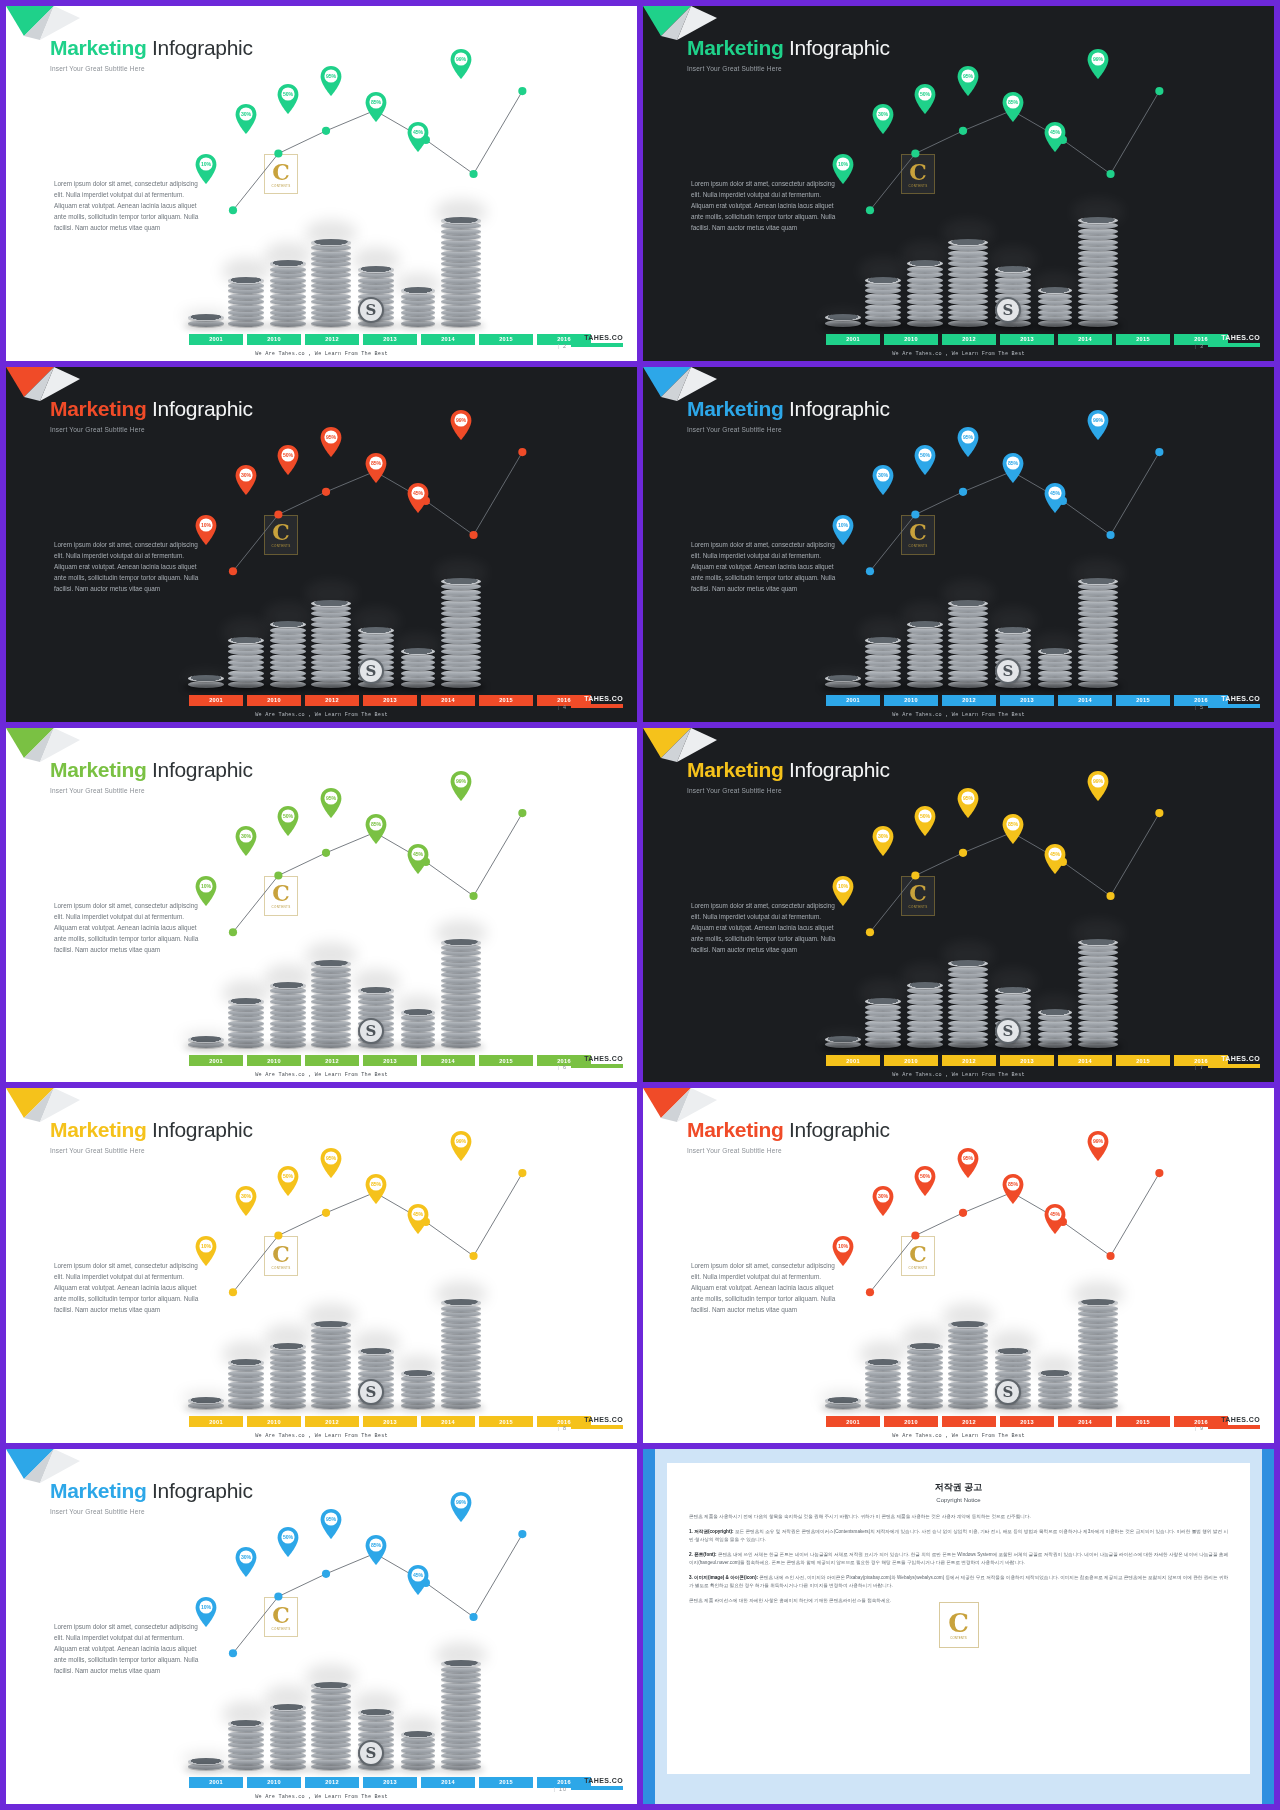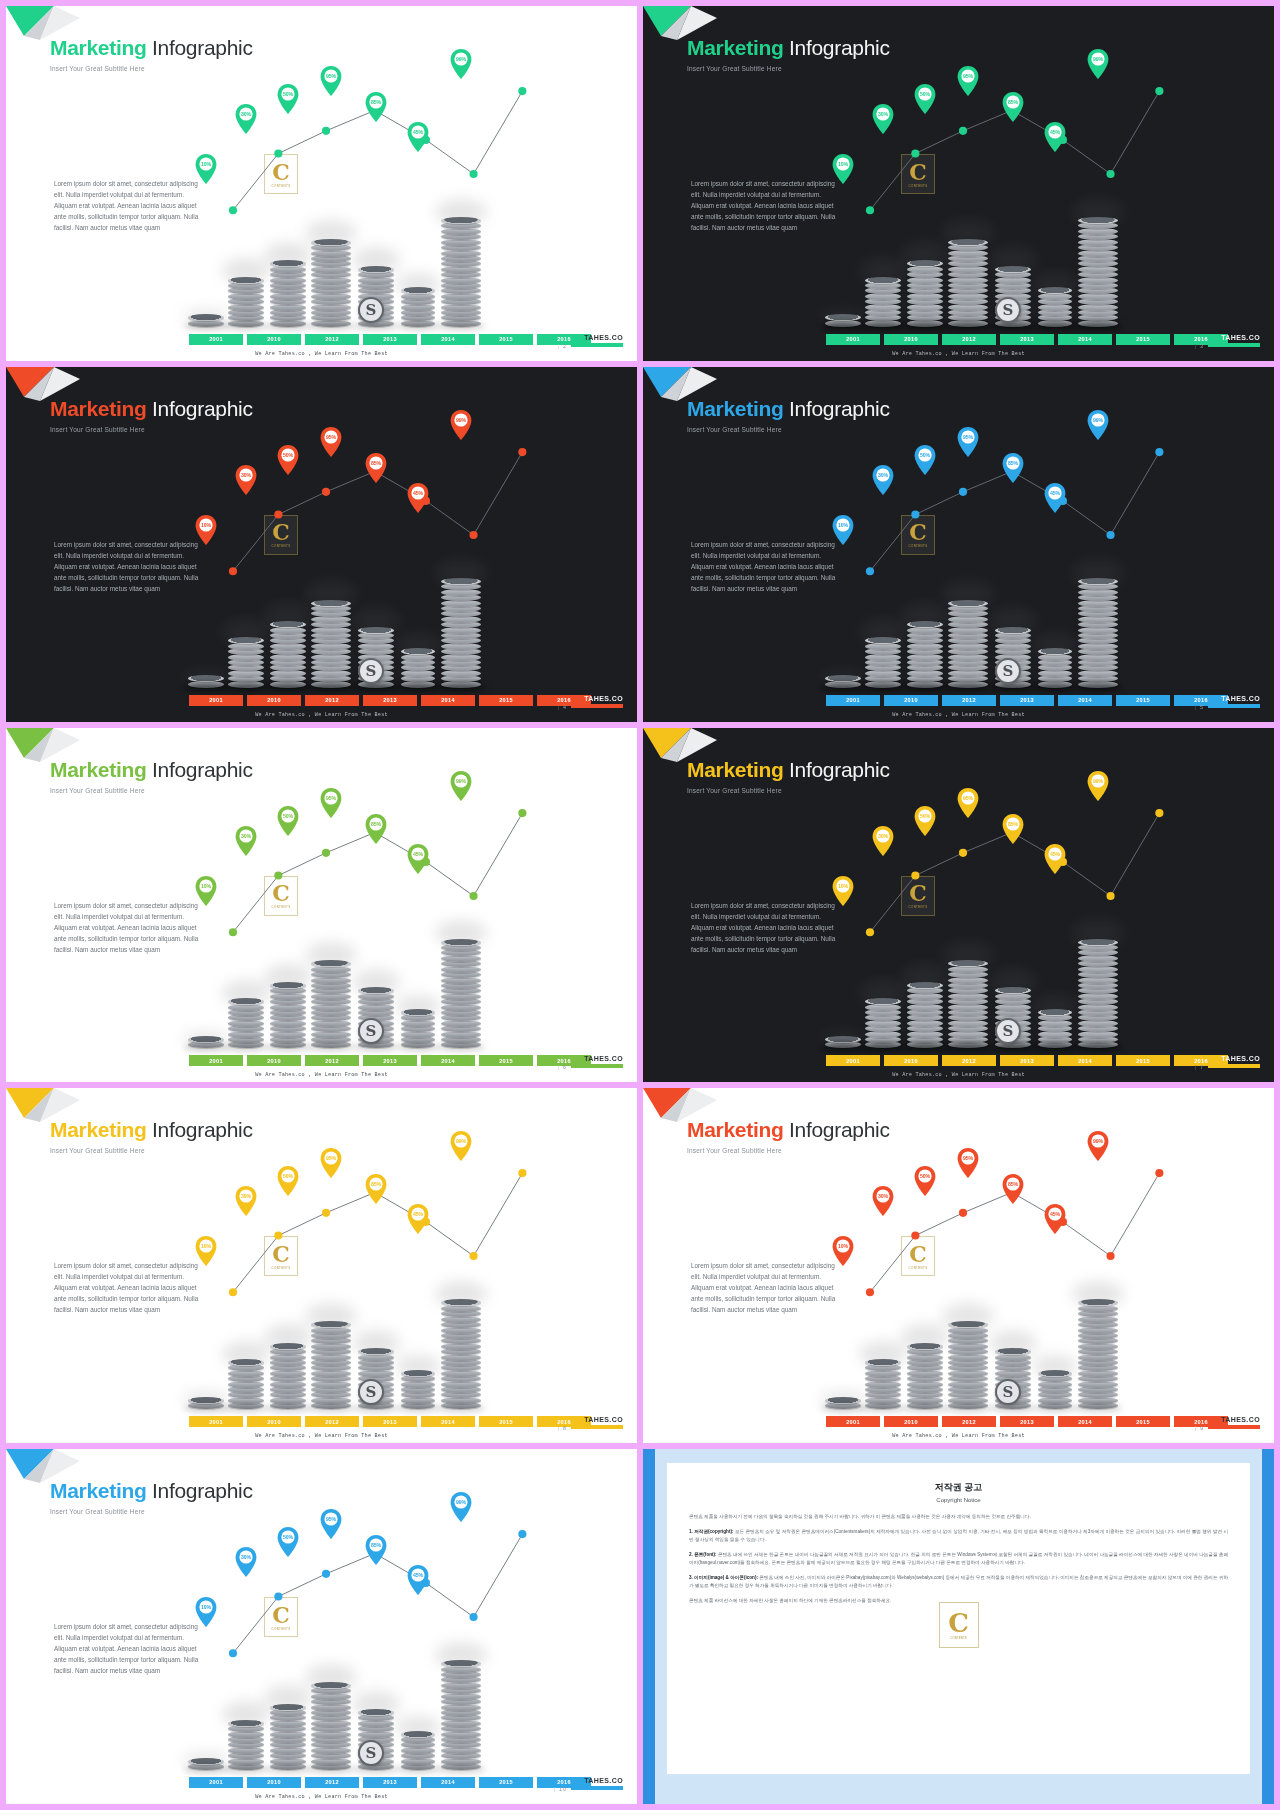--- a/index.html
+++ b/index.html
@@ -4,21 +4,21 @@
 <style>
   * { box-sizing: border-box; margin:0; padding:0; }
   html,body { background:#ffffff; }
   body {
     width:1280px; height:1810px;
     font-family:"Liberation Sans", sans-serif;
     position:relative; overflow:hidden;
   }
   .sheet {
     position:absolute; inset:0;
-    background:#f0abfc;
+    background:#6d28d9;
     padding:6px 6px;
     display:grid;
     grid-template-columns: 1fr 1fr;
     grid-template-rows: repeat(5, 1fr);
     gap:6px 6px;
   }
   .slide {
     position:relative;
     overflow:hidden;
     background:#ffffff;

